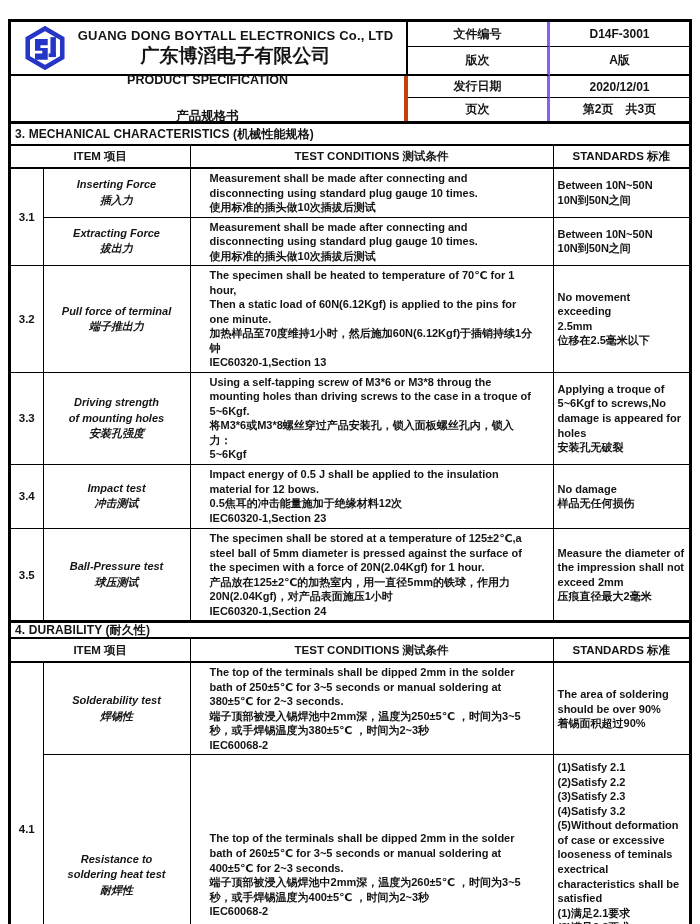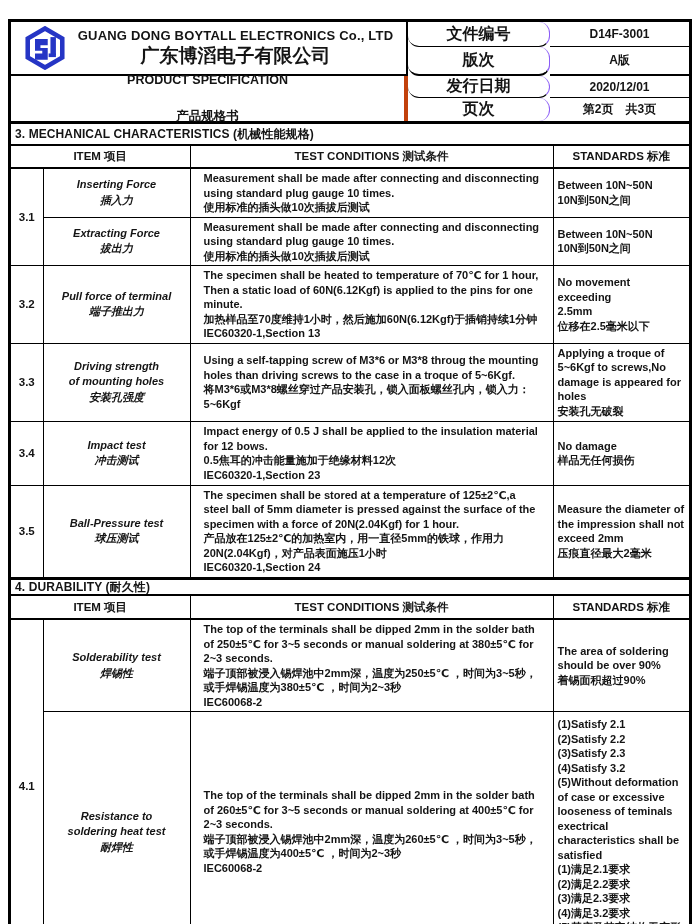--- a/index.html
+++ b/index.html
@@ -22,21 +22,21 @@
   .company-cell { grid-column:1; grid-row:1 / span 2;
                   border-right:2px solid #000; border-bottom:2px solid #000;
                   justify-content:flex-start !important; padding-left:14px; gap:10px; }
   .title-cell { grid-column:1; grid-row:3 / span 2; border-right:4px solid #c2410c;
                 flex-direction:column; }
   .company-text { text-align:center; flex:1; padding-right:10px; }
   .company-en { font-size:13px; letter-spacing:.2px; }
   .company-zh { font-size:19px; margin-top:0; }
   .title-en { font-size:12.5px; }
   .title-zh { font-size:12.5px; margin-top:21px; }
-  .fl { border-right:1px solid #8b5cf6; font-size:16px;border-radius:11px; }
+  .fl { border-right:3px solid #8b5cf6; font-size:12px; }
   .fv { font-size:12px; }
   .rb1 { border-bottom:1px solid #000; }
   .rb2 { border-bottom:2px solid #000; }
   .logo-svg { width:40px; height:44px; flex:0 0 auto; }
 
   
   .secbar { height:25px; border-top:3px solid #000; border-bottom:2px solid #000;
             display:flex; align-items:center; padding-left:4px;
             font-size:12px; letter-spacing:.1px; }
   .secbar.s4 { height:19px; border-top:3px solid #000; }
@@ -44,21 +44,21 @@
   
   table.spec { width:678px; border-collapse:collapse; table-layout:fixed; }
   table.spec td { border:1px solid #000; vertical-align:middle; overflow:hidden; }
   table.spec td:first-child { border-left:none; }
   table.spec td:last-child { border-right:none; }
   table.spec tr:first-child td { border-top:none; }
   table.spec tr:last-child td { border-bottom:none; }
   td.hcell { text-align:center; font-size:11.5px; border-bottom:2px solid #000 !important; }
   td.num { text-align:center; font-size:11.5px; }
   td.item { text-align:center; font-size:11px; line-height:1.4; padding:2px;font-style:italic; }
-  td.cond { font-size:11px; line-height:1.32; padding:2px 13px; text-align:left; }
+  td.cond { font-size:11px; line-height:1.32; padding:2px 19px; text-align:left; }
   td.std  { font-size:11px; line-height:1.32; padding:2px 4px; text-align:left; }
   td.top { vertical-align:top; padding-top:5px; }
 </style>
 </head>
 <body>
 
 <div class="frame">
 
   <div class="hdr">
     <div class="company-cell">

